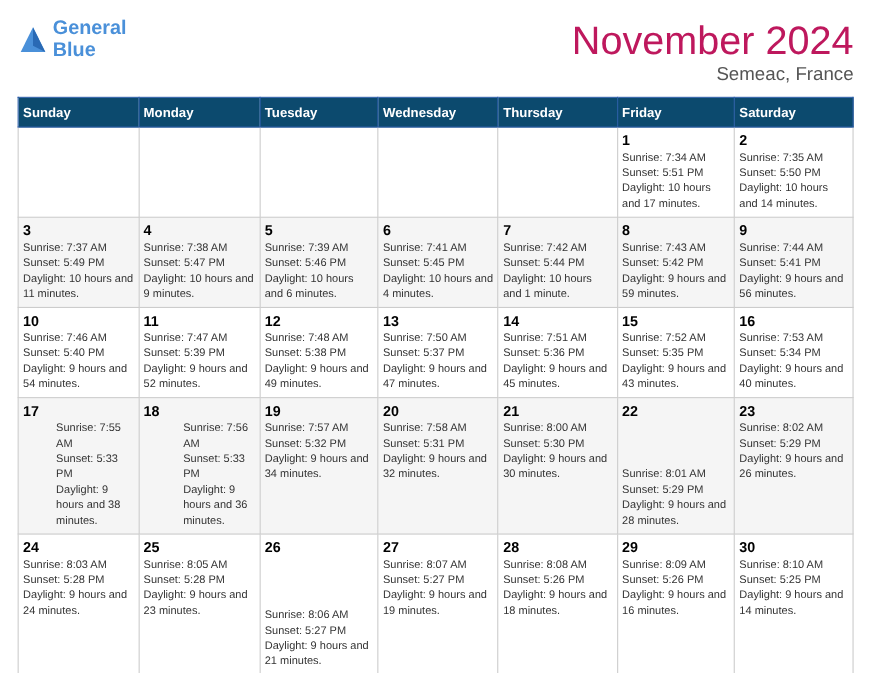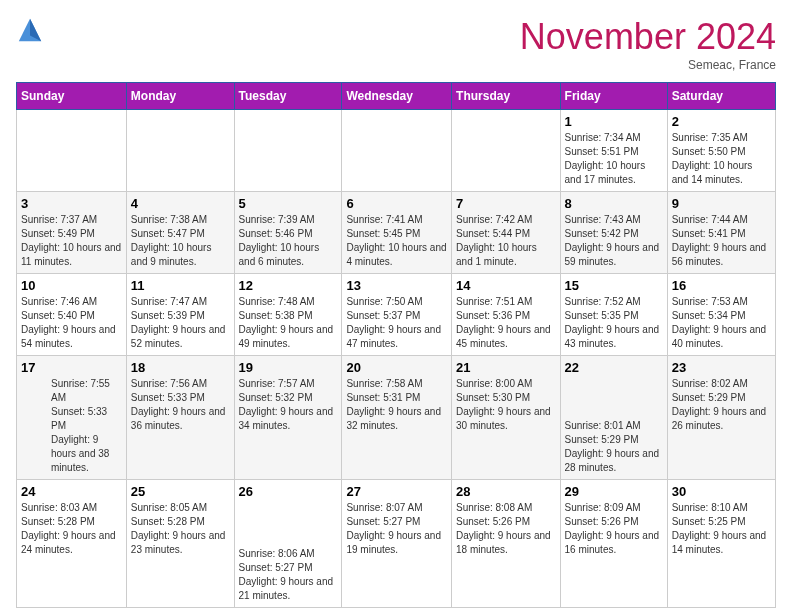--- a/index.html
+++ b/index.html
@@ -36,30 +36,30 @@
     }
     .title-area {
       text-align: right;
     }
     .month-title {
       font-size: 36px;
       font-weight: normal;
       color: #be185d;
     }
     .location {
-      font-size: 12px;
+      font-size: 17px;
       color: #555;
     }
     table {
       width: 100%;
       border-collapse: collapse;
       font-size: 11px;
     }
     thead tr {
-      background-color: #a21caf;
+      background-color: #0c4a6e;
       color: #fff;
       border-radius: 11px;
     }
     thead th {
       padding: 6px 4px;
       text-align: left;
       font-size: 12px;
       font-weight: bold;
       border: 1px solid #2a5ca5;
     }
@@ -92,20 +92,24 @@
   </style>
 </head>
 <body>
 
 <div class="header-area">
   <div class="logo">
     <svg class="logo-icon" viewBox="0 0 40 40">
       <polygon points="20,4 36,36 4,36" fill="#4a90d9"></polygon>
       <polygon points="20,4 36,36 20,28" fill="#2a6ab5"></polygon>
     </svg>
+    <div class="logo-text">
+      <div><span>General</span></div>
+      <div><span style="color:#4a90d9">Blue</span></div>
+    </div>
   </div>
   <div class="title-area">
     <div class="month-title">November 2024</div>
     <div class="location">Semeac, France</div>
   </div>
 </div>
 
 <table>
   <thead>
     <tr id="weekday-header-row">
@@ -228,21 +232,21 @@
       </tr>
       <tr>
         <td>
           <div class="day-num">17</div>
           <div class="day-info" style="white-space: pre-line; margin-left: 30px;">Sunrise: 7:55 AM
 Sunset: 5:33 PM
 Daylight: 9 hours and 38 minutes.</div>
         </td>
         <td>
           <div class="day-num">18</div>
-          <div class="day-info" style="white-space: pre-line;">Sunrise: 7:56 AM
+          <div class="day-info" style="white-space: pre-line; margin-left: 36px;">Sunrise: 7:56 AM
 Sunset: 5:33 PM
 Daylight: 9 hours and 36 minutes.</div>
         </td>
         <td>
           <div class="day-num">19</div>
           <div class="day-info" style="white-space: pre-line;">Sunrise: 7:57 AM
 Sunset: 5:32 PM
 Daylight: 9 hours and 34 minutes.</div>
         </td>
         <td>

